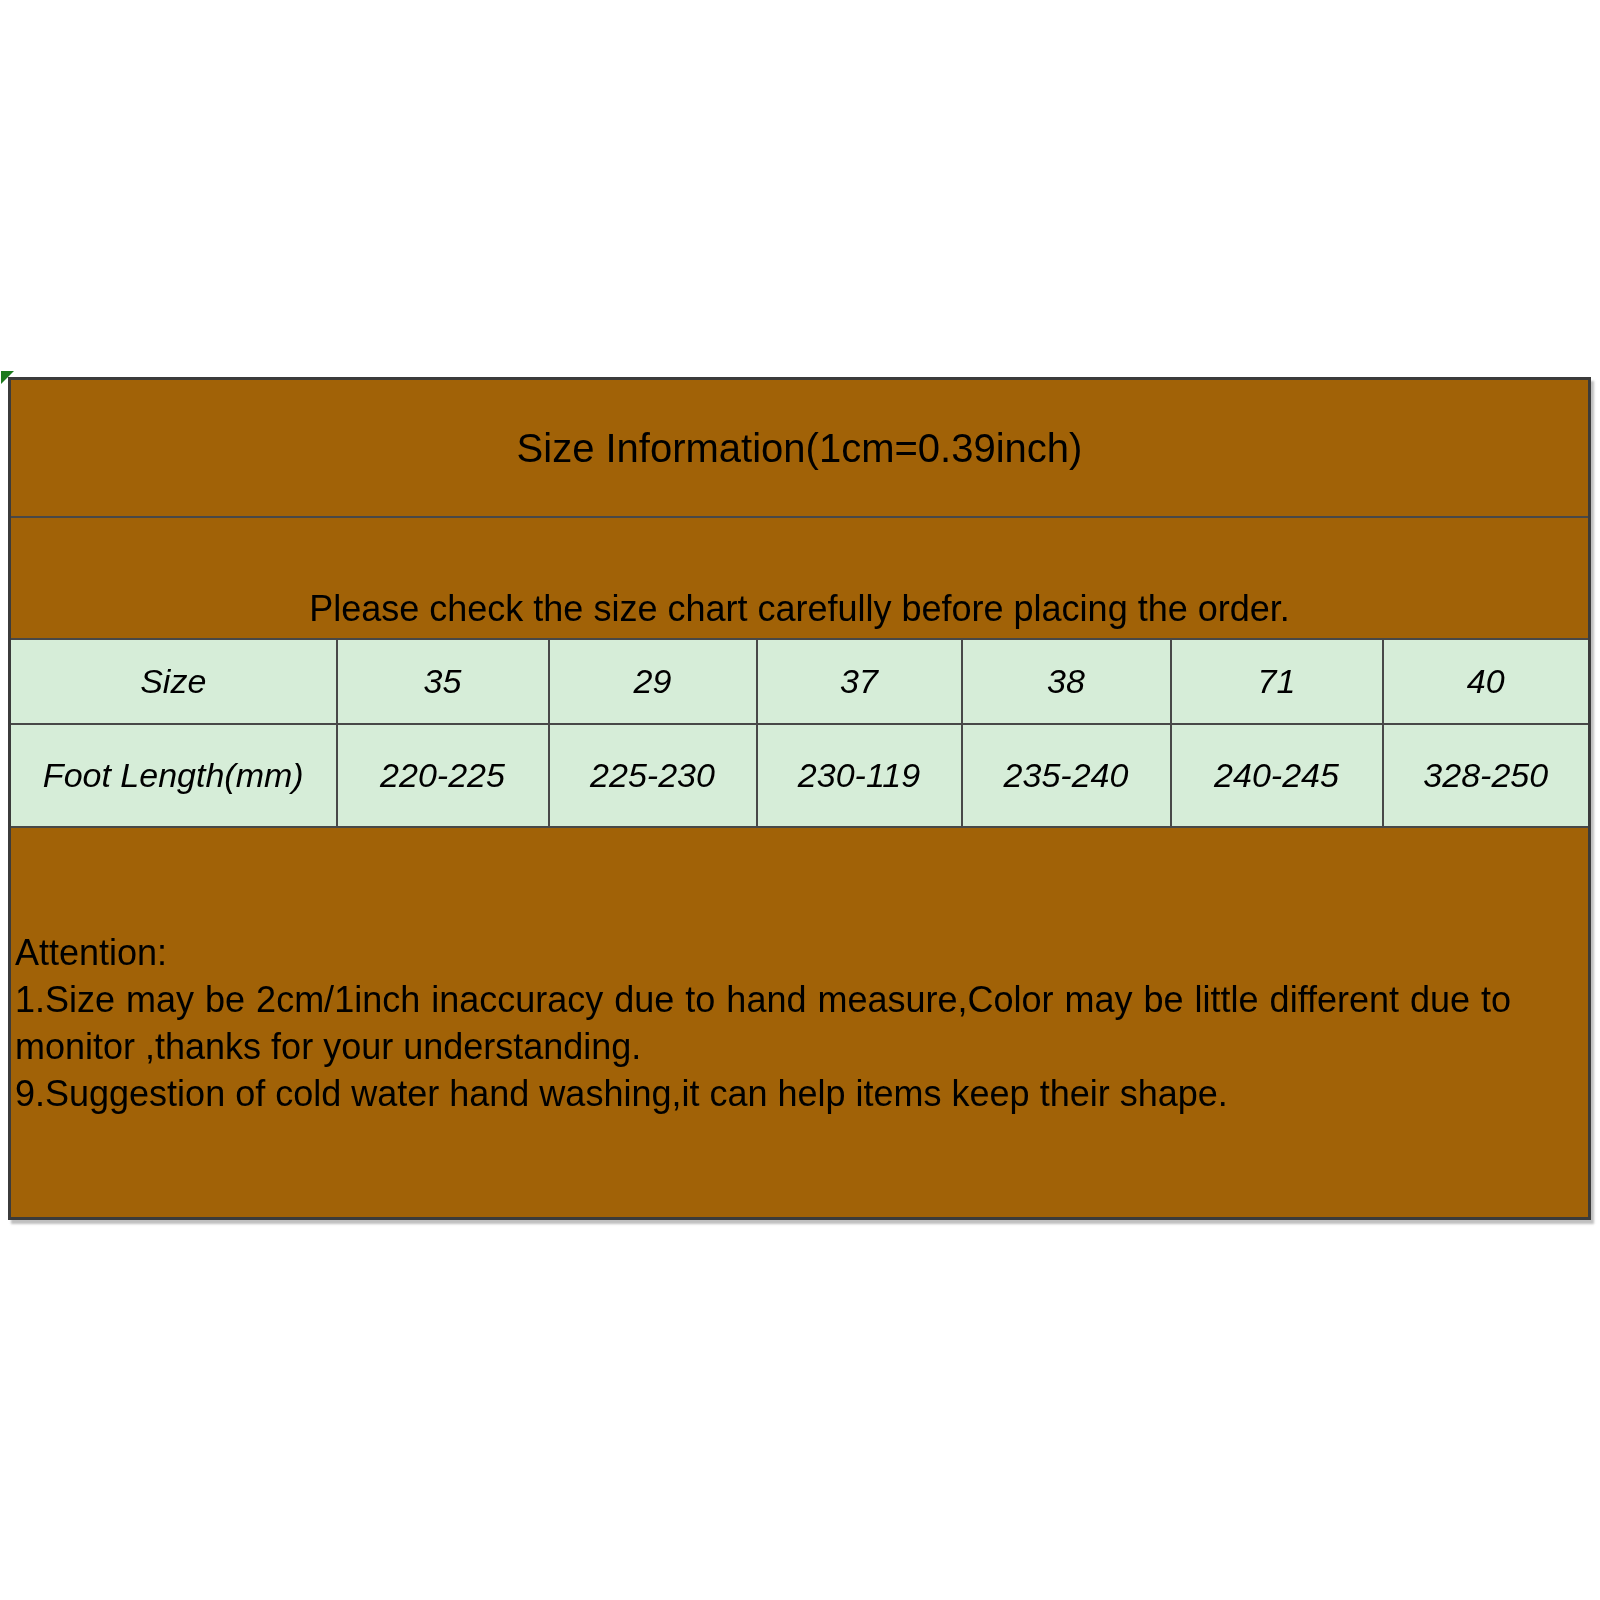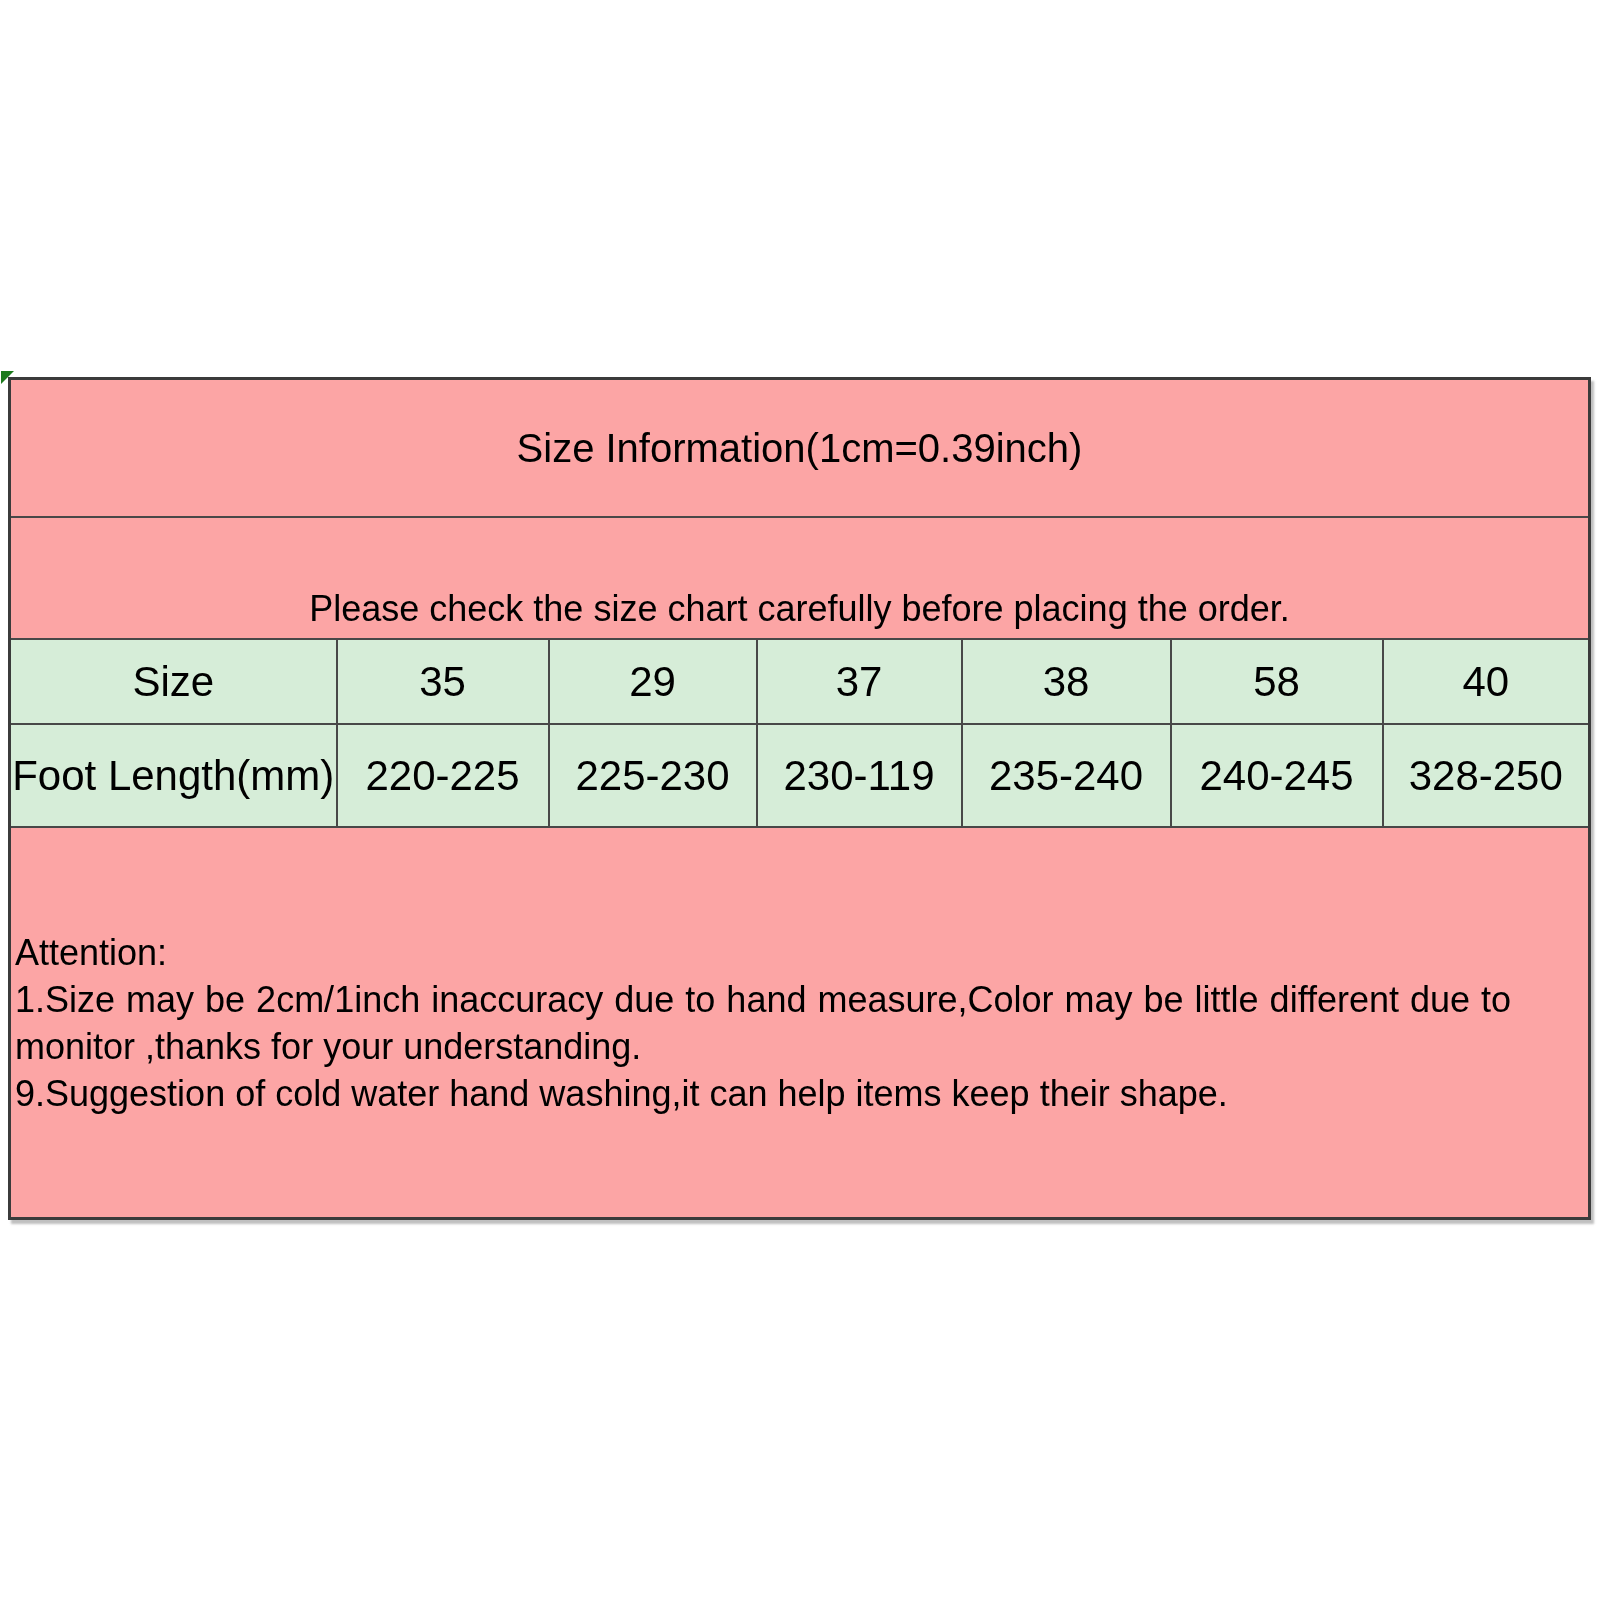--- a/index.html
+++ b/index.html
@@ -34,42 +34,43 @@
     width: 100%;
     border-collapse: collapse;
     table-layout: fixed;
     border: 3px solid #3b3b3b;
     box-shadow: 3px 4px 2px rgba(140,140,140,0.55);
   }
   table.size-chart td {
     border: 2px solid #484848;
     overflow: hidden;
   }
-  .blue  { background: #fca5a5; }
+  .blue  { background: #a16207; }
   .green { background: #d6edd8; }
   .r-title td { height: 134px; }
   .r-note  td { height: 112px; }
   .r-size  td { height: 81px;  }
   .r-foot  td { height: 99px;  }
   .r-attn  td { height: 389px; margin-top: 12px; }
   .c-title {
     text-align: center;
     vertical-align: middle;
     font-size: 40px;
   }
   .c-note {
     text-align: center;
     vertical-align: bottom;
     font-size: 36px;
     padding: 0 0 8px 0;
   }
   .c-label, .c-val {
     text-align: center;
     vertical-align: middle;
-    font-size: 42px;
+    font-size: 34px;
+    font-style: italic;
   }
   .c-attn {
     vertical-align: middle;
     text-align: left;
     padding: 0 45px 0 4px;
   }
   .attn-line {
     font-size: 36px;
     line-height: 47px;
     white-space: nowrap;
@@ -99,21 +100,21 @@
       </tr>
       <tr class="r-note">
         <td colspan="7" class="blue c-note">Please check the size chart carefully before placing the order.</td>
       </tr>
       <tr class="r-size">
         <td class="green c-label">Size</td>
         <td class="green c-val">35</td>
         <td class="green c-val">29</td>
         <td class="green c-val">37</td>
         <td class="green c-val">38</td>
-        <td class="green c-val">58</td>
+        <td class="green c-val">71</td>
         <td class="green c-val">40</td>
       </tr>
       <tr class="r-foot">
         <td class="green c-label">Foot Length(mm)</td>
         <td class="green c-val">220-225</td>
         <td class="green c-val">225-230</td>
         <td class="green c-val">230-119</td>
         <td class="green c-val">235-240</td>
         <td class="green c-val">240-245</td>
         <td class="green c-val">328-250</td>

